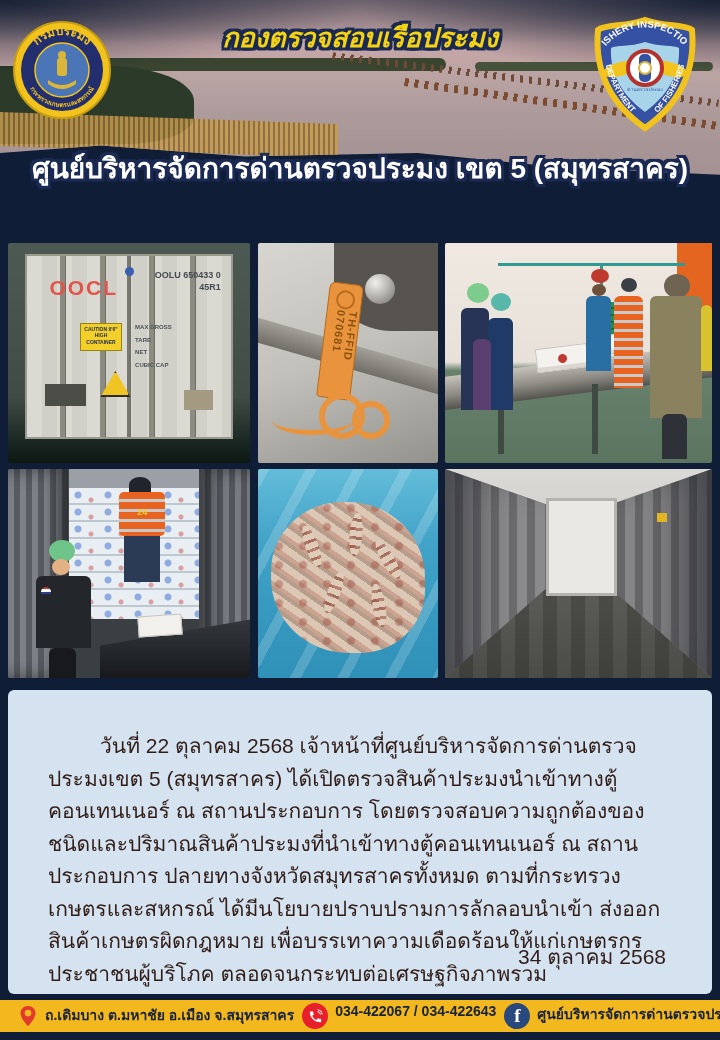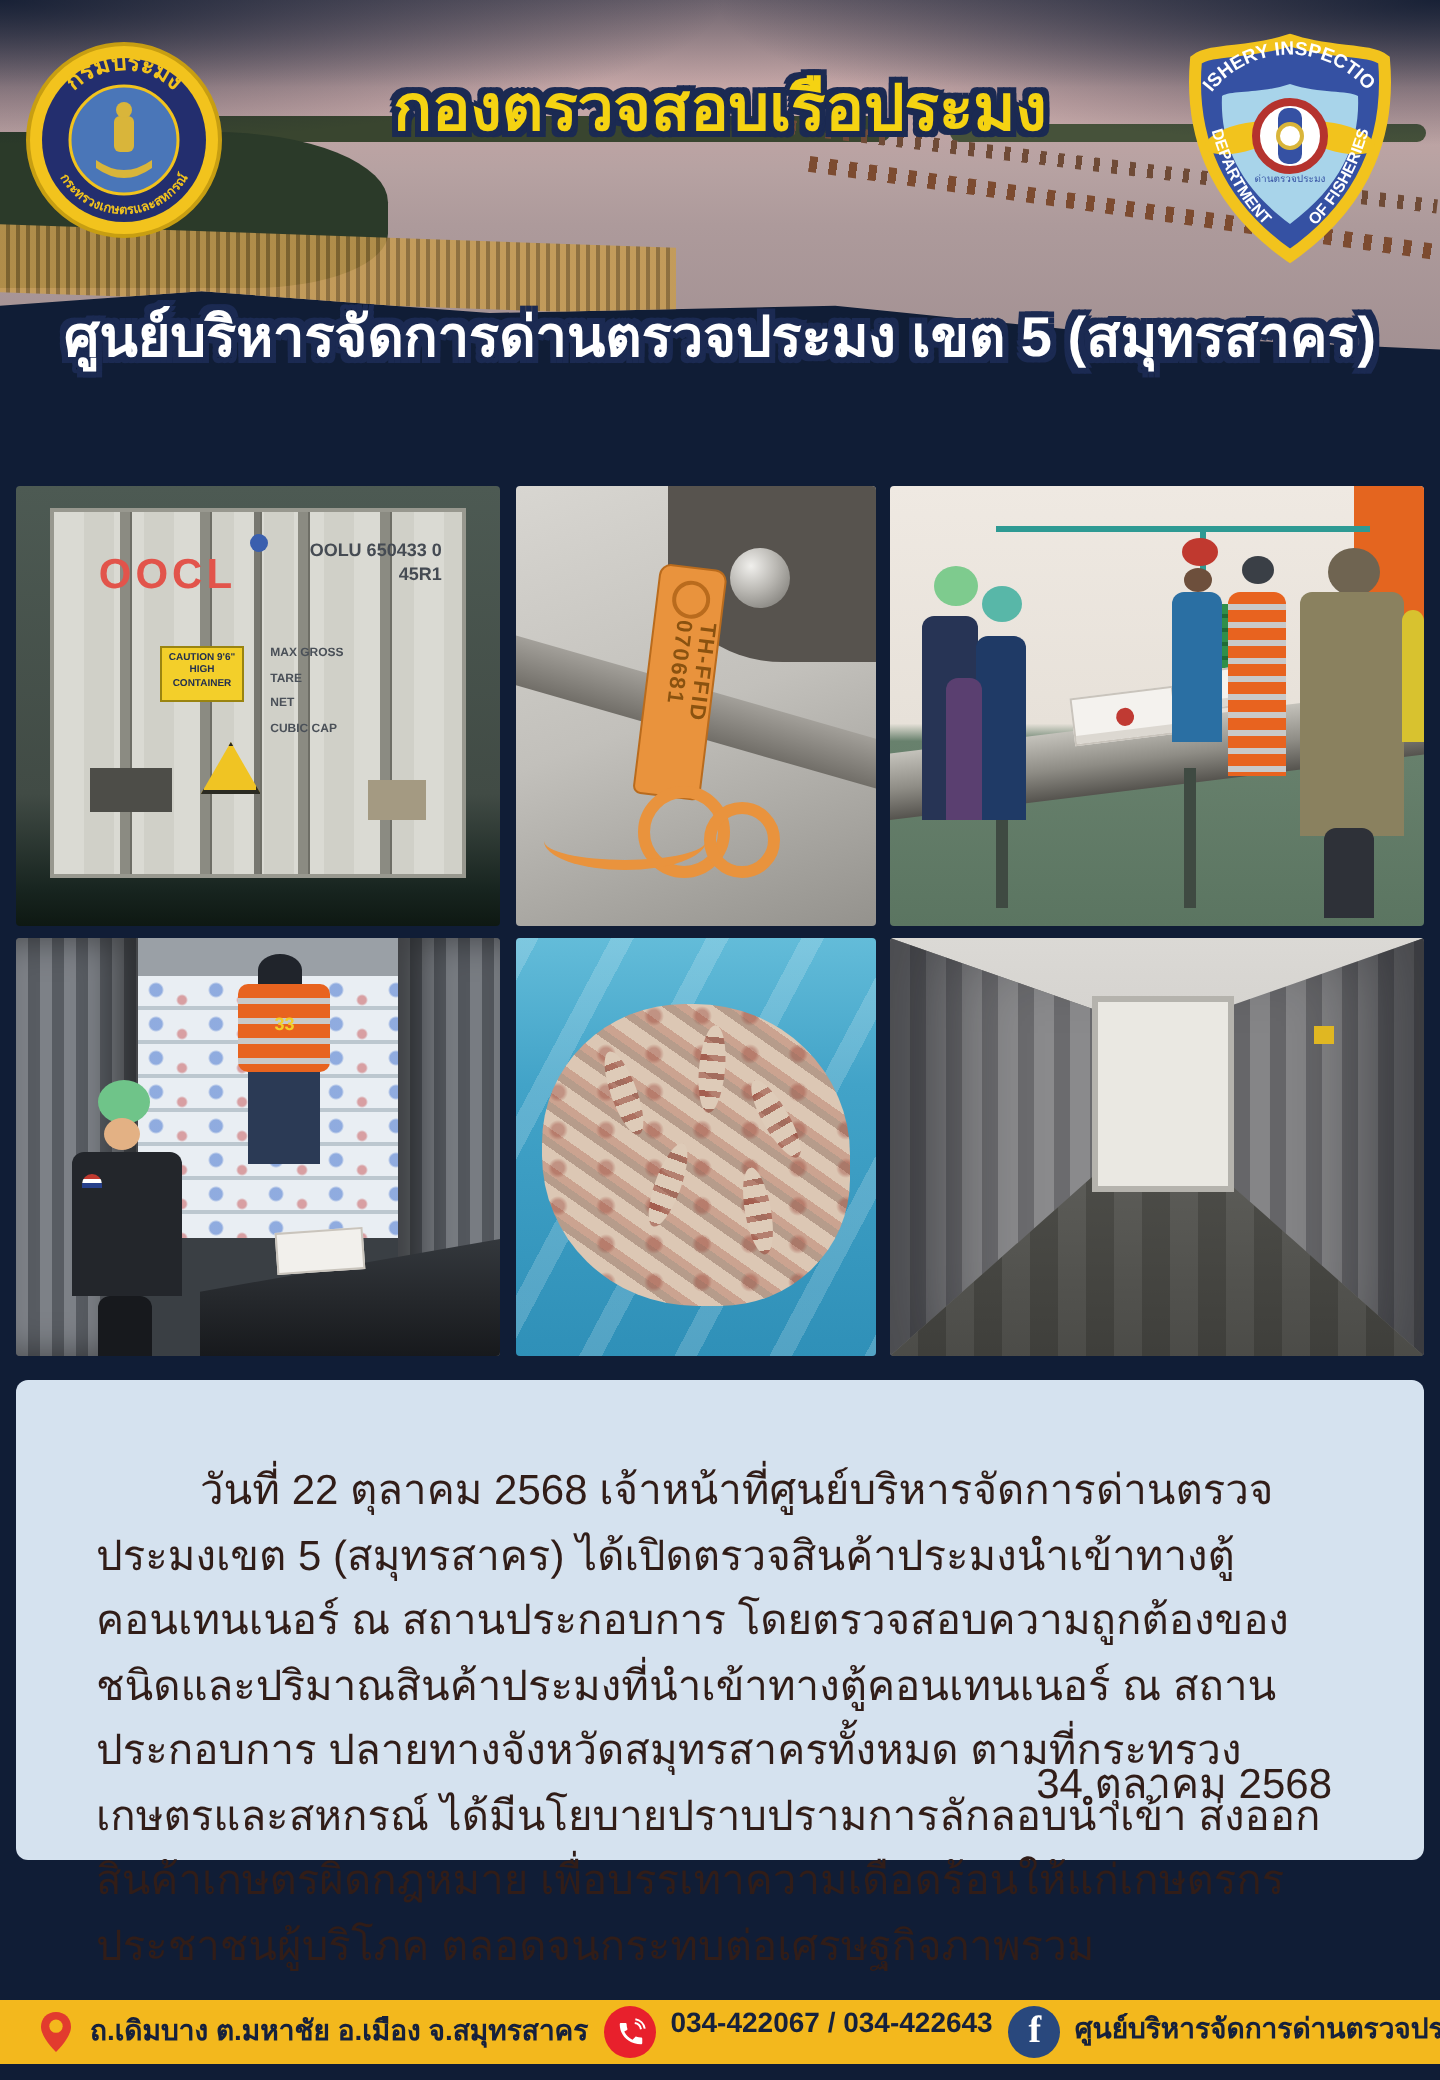--- a/index.html
+++ b/index.html
@@ -19,21 +19,21 @@
   .poles2{position:absolute;left:56%;top:100px;width:44%;height:8px;transform:rotate(8deg);
     background:repeating-linear-gradient(90deg,#7c4b30 0 4px,transparent 4px 10px);}
   .vignette{position:absolute;inset:0;
     background:radial-gradient(120% 95% at 0% 0%,rgba(15,26,48,.9) 0%,rgba(15,26,48,0) 42%),
                radial-gradient(120% 95% at 100% 0%,rgba(15,26,48,.9) 0%,rgba(15,26,48,0) 42%),
                linear-gradient(180deg,rgba(15,26,48,.5) 0%,rgba(15,26,48,0) 24%);}
   .title{position:absolute;left:0;right:0;text-align:center;font-weight:bold;color:#f5d312;
     text-shadow:-3px -3px 0 #1b2a52,0 -3px 0 #1b2a52,3px -3px 0 #1b2a52,-3px 0 0 #1b2a52,
       3px 0 0 #1b2a52,-3px 3px 0 #1b2a52,0 3px 0 #1b2a52,3px 3px 0 #1b2a52,
       -2px -2px 0 #1b2a52,2px -2px 0 #1b2a52,-2px 2px 0 #1b2a52,2px 2px 0 #1b2a52;}
-  .title1{top:28px;font-size:32px;}
+  .title1{top:16px;font-size:27px;font-style:italic;}
   .title2{top:72px;font-size:45px;}
   .subtitle{position:absolute;left:0;right:0;top:146px;text-align:center;font-weight:bold;
     font-size:28px;color:#ffffff;
     text-shadow:-3px -3px 0 #1b2a52,0 -3px 0 #1b2a52,3px -3px 0 #1b2a52,-3px 0 0 #1b2a52,
       3px 0 0 #1b2a52,-3px 3px 0 #1b2a52,0 3px 0 #1b2a52,3px 3px 0 #1b2a52;}
   .seal{position:absolute;left:12px;top:20px;}
   .shield{position:absolute;left:586px;top:16px;}
   .news-row{position:absolute;left:0;right:0;top:187px;display:flex;justify-content:center;
     align-items:center;gap:6px;}
   .news-pill{background:#e81c2c;border-radius:4px;padding:3px 22px 6px;font-size:23px;font-weight:bold;
@@ -124,21 +124,21 @@
     background:repeating-linear-gradient(90deg,#8a8a8c 0 10px,#6b6b6e 10px 18px);box-shadow:inset 30px 0 40px rgba(20,22,28,.55);}
   .p6-rwall{position:absolute;inset:0;clip-path:polygon(100% 0,62% 17%,62% 57%,100% 100%);
     background:repeating-linear-gradient(90deg,#858587 0 10px,#666669 10px 18px);box-shadow:inset -30px 0 40px rgba(20,22,28,.55);}
   .p6-floor{position:absolute;inset:0;clip-path:polygon(0 100%,38% 57%,62% 57%,100% 100%);
     background:linear-gradient(180deg,#8e8e8b 0%,#a2a29e 40%,#7d7d79 100%),
       repeating-linear-gradient(90deg,#9a9a97 0 14px,#80807c 14px 28px);
     background-blend-mode:multiply;}
   .p6-end{position:absolute;left:38%;top:14%;width:24%;height:44%;background:#eae8e2;border:3px solid #b5b3ad;}
   .p6-sticker{position:absolute;right:17%;top:21%;width:10px;height:9px;background:#e0b722;}
   
-  .article{position:absolute;left:8px;top:690px;width:704px;height:240px;background:#d5e2ef;
+  .article{position:absolute;left:8px;top:690px;width:704px;height:304px;background:#d5e2ef;
     border-radius:6px;color:#311d18;}
   .article-text{padding:40px 40px 0 40px;text-indent:52px;font-size:21px;line-height:1.55;}
   .signoff{position:absolute;right:46px;bottom:20px;text-align:center;font-size:21px;line-height:1.55;}
   
   .footer-bar{position:absolute;left:0;top:1000px;width:720px;height:32px;background:#f3b81d;
     display:flex;align-items:center;padding:0 18px;box-sizing:border-box;gap:8px;
     color:#16213c;font-weight:bold;font-size:14px;justify-content:space-between;}
   .f-group{display:flex;align-items:flex-start;gap:7px;white-space:nowrap;}
   .f-circle{width:26px;height:26px;border-radius:50%;display:flex;align-items:center;justify-content:center;flex:0 0 auto;}
   .f-phone{background:#e8202c;}
@@ -282,21 +282,21 @@
       <div class="body-blk" style="left:0;top:0;width:100%;height:100%;background:#d8c22f"></div>
     </div>
   </div>
 
   <div class="photo p4">
     <div class="p4-ceil"></div>
     <div class="p4-stack"></div>
     <div class="p4-lwall"></div>
     <div class="p4-rwall"></div>
     <div class="p4-cap"></div>
-    <div class="p4-vest">33</div>
+    <div class="p4-vest">24</div>
     <div class="p4-jeans"></div>
     <div class="p4-belt"></div>
     <div class="p4-box"></div>
     <div class="person" style="left:10%;top:34%;width:26%;height:66%">
       <div class="head" style="left:26%;top:0;width:26px;height:22px;background:#6fc489"></div>
       <div class="head" style="left:32%;top:14%;width:18px;height:16px;background:#e3b184"></div>
       <div class="body-blk" style="left:6%;top:26%;width:88%;height:52%;background:#23262b"></div>
       <div class="body-blk" style="left:14%;top:34%;width:10px;height:7px;background:linear-gradient(180deg,#c0392f 33%,#fff 33% 66%,#27408b 66%)"></div>
       <div class="body-blk" style="left:26%;top:78%;width:44%;height:22%;background:#17191d"></div>
     </div>

